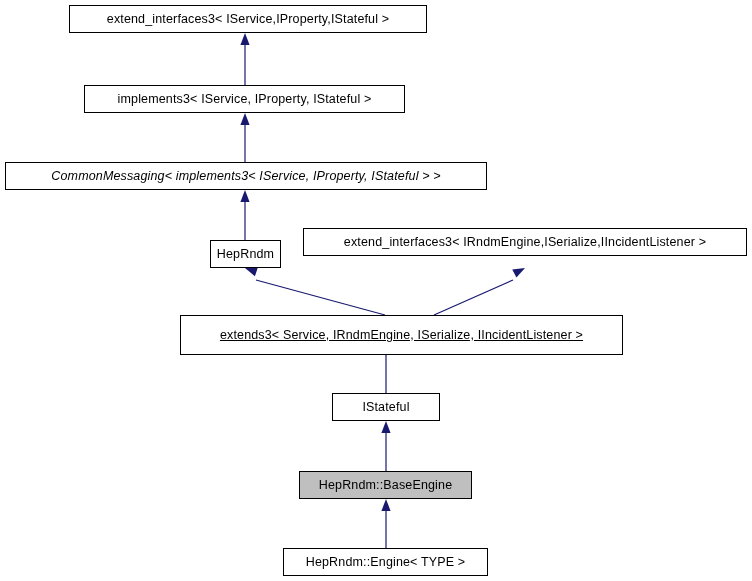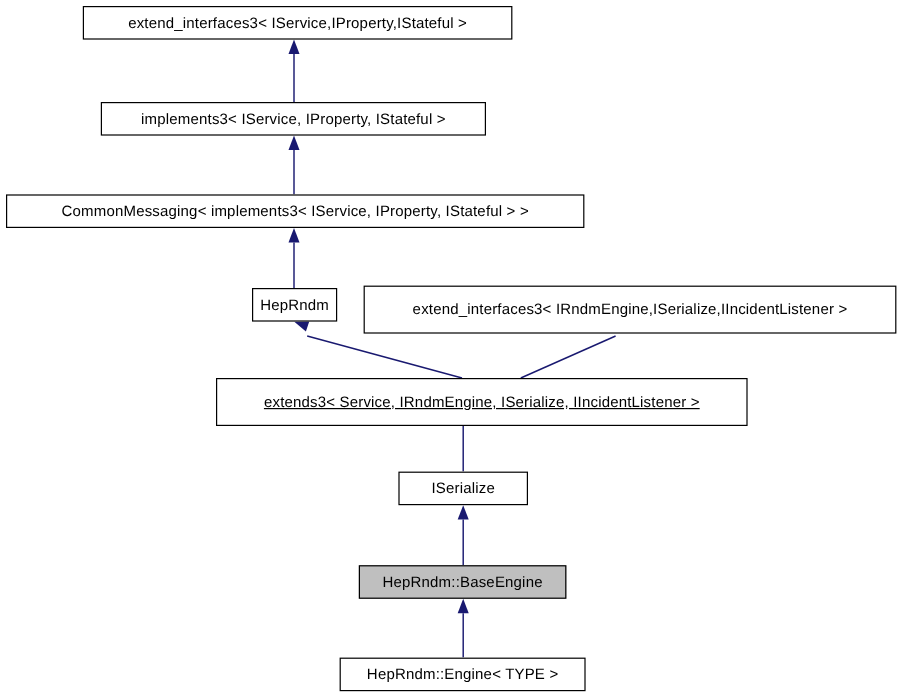--- a/index.html
+++ b/index.html
@@ -84,34 +84,34 @@
         <path d="M 386 548 L 386 511" stroke="#191970" stroke-width="1.2" fill="none"></path>
         <polygon points="386,499 390.6,511 381.4,511" fill="#191970"></polygon>
       </g>
     </svg>
 <div class="node" style="left: 69px; top: 5px; width: 358px; height: 28px;">
       <span class="node-label">extend_interfaces3&lt; IService,IProperty,IStateful &gt;</span>
     </div>
     <div class="node" style="left: 84px; top: 85px; width: 321px; height: 28px; text-align: right;">
       <span class="node-label">implements3&lt; IService, IProperty, IStateful &gt;</span>
     </div>
-    <div class="node" style="left: 5px; top: 162px; width: 482px; height: 28px;">
+    <div class="node" style="left: 5px; top: 162px; width: 482px; height: 28px; font-style: italic;">
       <span class="node-label">CommonMessaging&lt; implements3&lt; IService, IProperty, IStateful &gt; &gt;</span>
     </div>
     <div class="node" style="left: 210px; top: 240px; width: 71px; height: 28px;">
       <span class="node-label">HepRndm</span>
     </div>
-    <div class="node" style="left: 303px; top: 238px; width: 444px; height: 40px; justify-content: center;">
+    <div class="node" style="left: 303px; top: 228px; width: 444px; height: 28px; justify-content: center;">
       <span class="node-label">extend_interfaces3&lt; IRndmEngine,ISerialize,IIncidentListener &gt;</span>
     </div>
     <div class="node" style="left: 180px; top: 315px; width: 443px; height: 40px; text-decoration: underline;">
       <span class="node-label">extends3&lt; Service, IRndmEngine, ISerialize, IIncidentListener &gt;</span>
     </div>
     <div class="node" style="left: 332px; top: 393px; width: 108px; height: 28px;">
-      <span class="node-label">ISerialize</span>
+      <span class="node-label">IStateful</span>
     </div>
     <div class="node" style="left: 283px; top: 548px; width: 205px; height: 28px;">
       <span class="node-label">HepRndm::Engine&lt; TYPE &gt;</span>
     </div>
     <div class="node highlight" style="left: 299px; top: 471px; width: 173px; height: 28px;">
       <span class="node-label">HepRndm::BaseEngine</span>
     </div>
   </div>
 
 </body></html>

